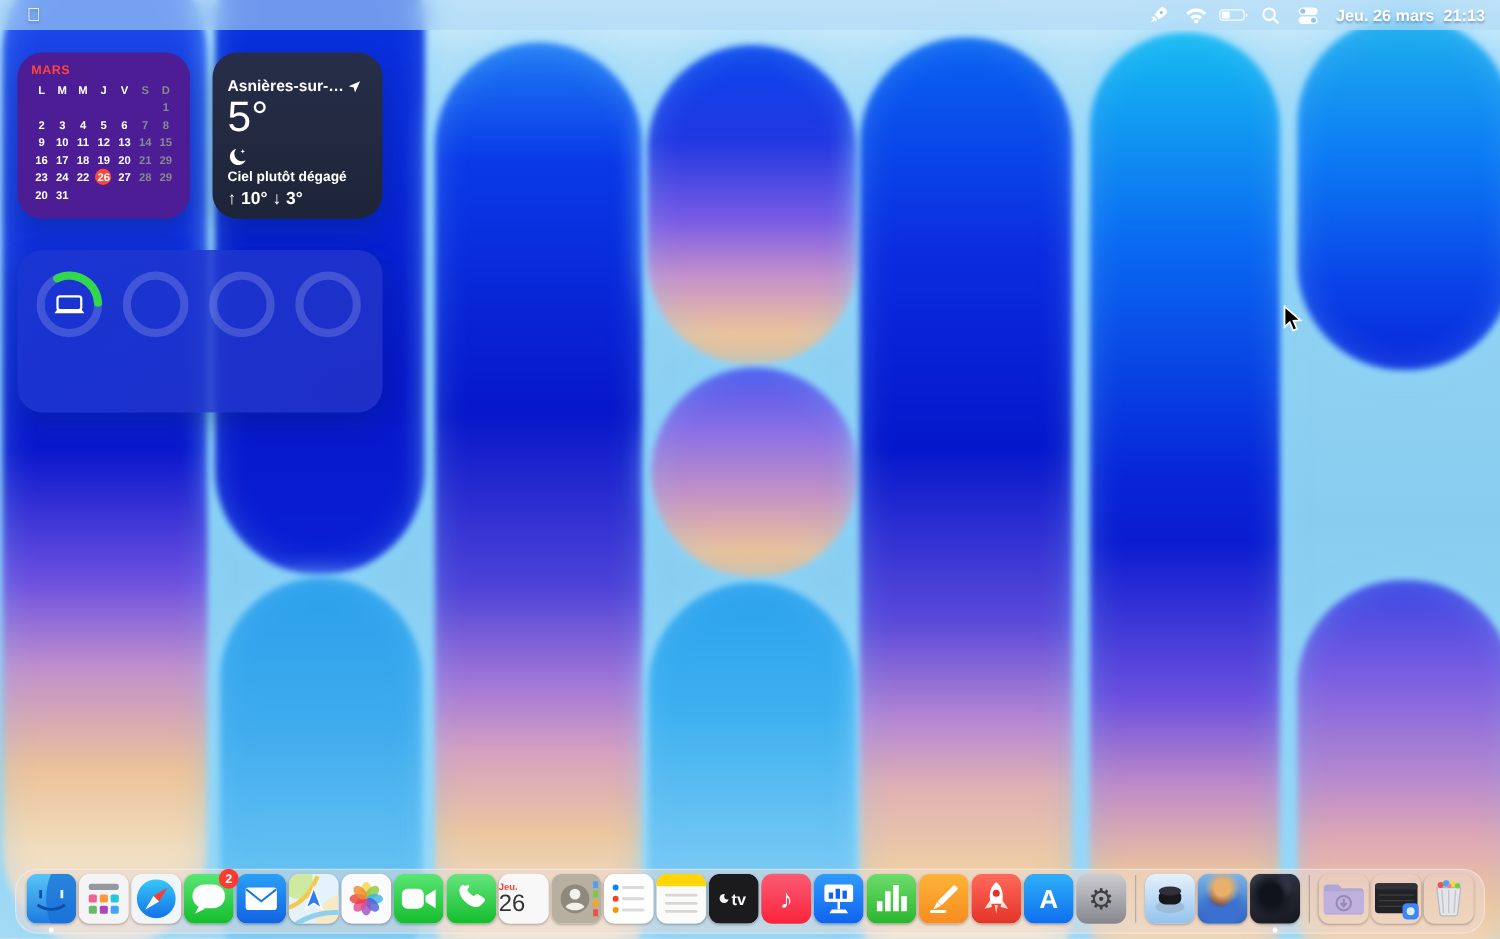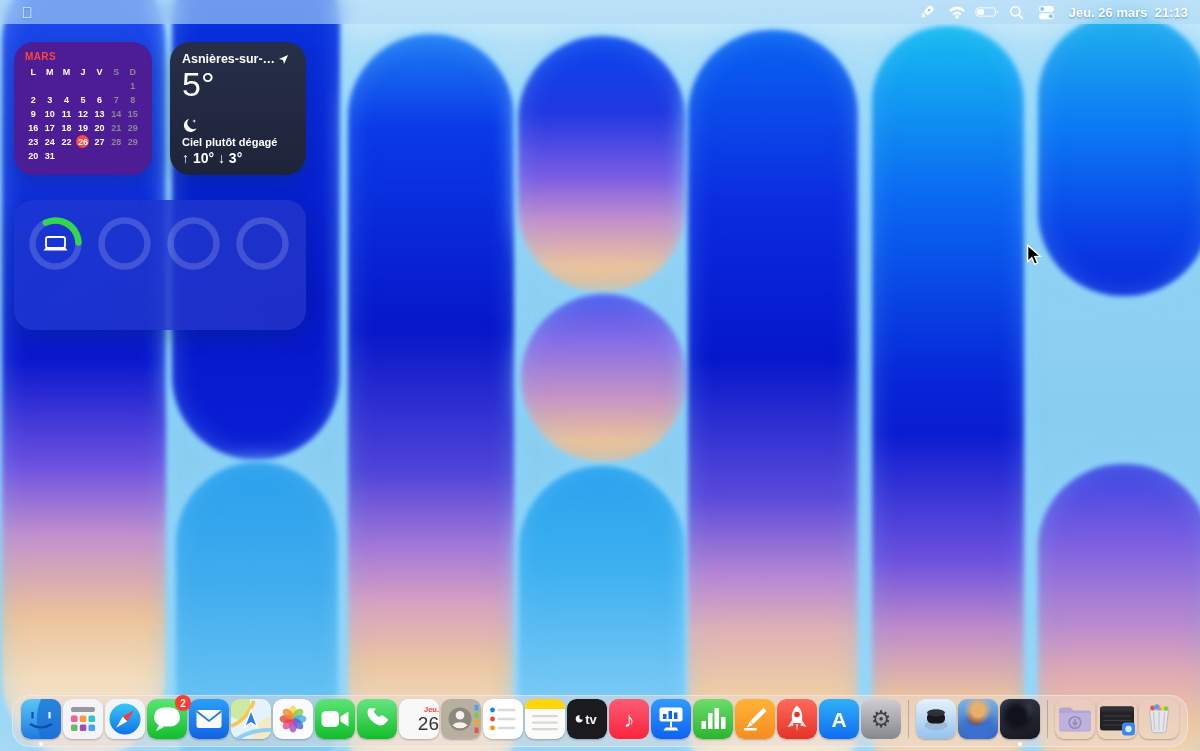--- a/index.html
+++ b/index.html
@@ -54,21 +54,21 @@
   #w-cal { left:14px; top:42px; width:138px; height:133px; background:#4c1d95; padding:9px 11px 6px; }
   .cal-month { color:#ff453a; font-size:10px; font-weight:700; letter-spacing:.4px; margin-bottom:3px; }
   .cal-grid { display:grid; grid-template-columns:repeat(7,1fr); row-gap:1px; }
   .cal-cell { height:13px; display:flex; align-items:center; justify-content:center;
     color:#fff; font-size:9px; font-weight:700; }
   .cal-cell.hdr { color:#fff; font-size:9px; }
   .cal-cell.dim { color:#89898e; }
   .cal-cell .today { background:#ff453a; color:#fff; width:13px; height:13px; border-radius:50%;
     display:flex; align-items:center; justify-content:center; }
 
-  #w-weather { left:170px; top:42px; width:136px; height:133px; padding:10px 12px 9px;
+  #w-weather { left:170px; top:42px; width:136px; height:133px; padding:20px 12px 9px;
     background:linear-gradient(180deg,#262e49 0%,#1e2438 100%); color:#fff;
     display:flex; flex-direction:column; }
   .wx-loc { font-size:12.5px; font-weight:700; display:flex; align-items:center; gap:3px; white-space:nowrap; }
   .wx-temp { font-size:34px; font-weight:300; line-height:1.05; margin-top:1px; }
   .wx-spacer { flex:1; }
   .wx-cond { font-size:11px; font-weight:700; margin-top:2px; }
   .wx-hilo { font-size:14px; font-weight:700; margin-top:2px; }
 
   #w-batt { left:14px; top:200px; width:292px; height:130px; padding:16px 14px 10px;
     background:linear-gradient(135deg,rgba(26,54,210,.88),rgba(36,52,198,.82)); }
@@ -87,21 +87,21 @@
     box-shadow:0 1px 2px rgba(0,0,0,.25); }
   .dock-item svg { display:block; width:40px; height:40px; }
   .glyph-ic { width:40px; height:40px; border-radius:9px; display:flex; align-items:center;
     justify-content:center; }
   .badge { position:absolute; top:-4px; right:-4px; min-width:16px; height:16px; padding:0 4px;
     background:#ff3b30; border-radius:9px; color:#fff; font-size:10px; font-weight:700;
     display:flex; align-items:center; justify-content:center; z-index:2; }
   .run-dot { position:absolute; bottom:-7px; left:50%; transform:translateX(-50%);
     width:4px; height:4px; border-radius:50%; background:rgba(255,255,255,.95); }
   .dock-divider { width:1px; height:38px; background:rgba(60,60,70,.28); margin:0 5px; flex:0 0 auto; }
-  .cal-ic { background:#f8f8f8; display:flex; flex-direction:column; align-items:flex-end; justify-content:center; }
+  .cal-ic { background:#f8f8f8; display:flex; flex-direction:column; align-items:flex-start; justify-content:center; }
   .cal-ic .wd { color:#ff3b30; font-size:7.5px; font-weight:700; line-height:1; margin-top:2px; }
   .cal-ic .dy { color:#333; font-size:19px; font-weight:400; line-height:1.05; }
 
   
   #cursor { position:absolute; z-index:100; pointer-events:none; }
 </style>
 </head>
 <body>
 
 <div>

